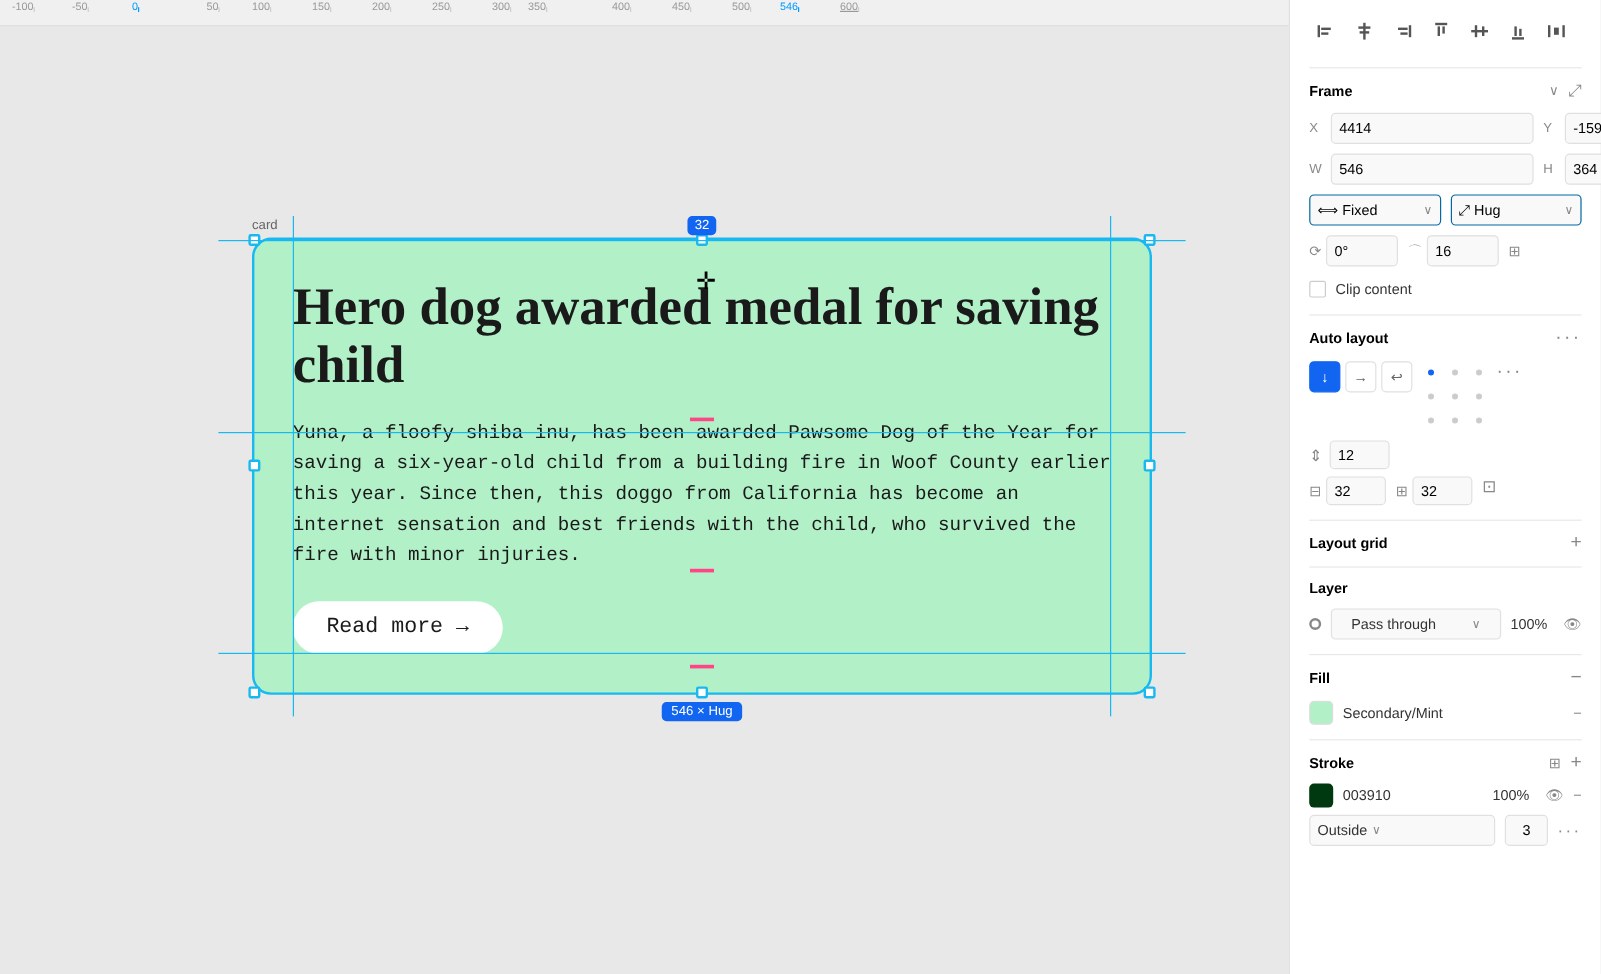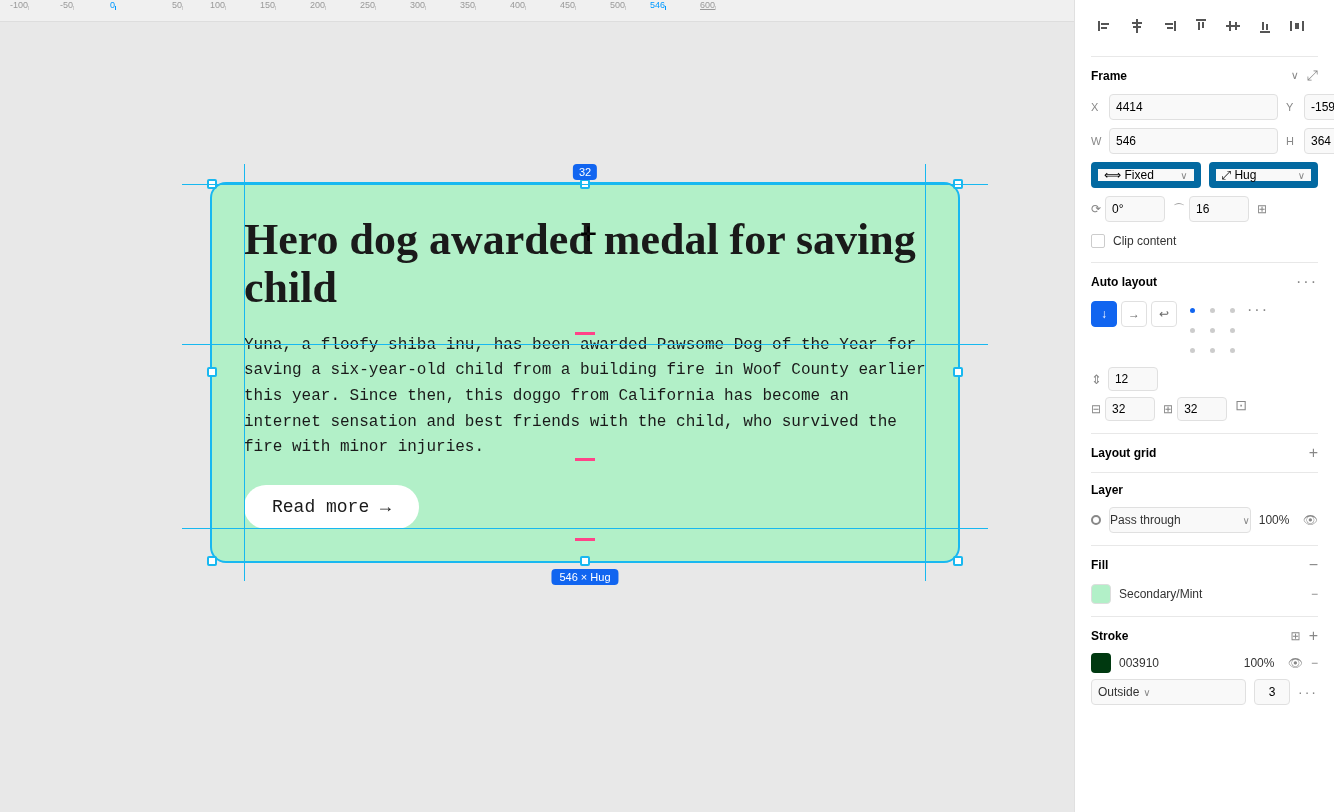--- a/index.html
+++ b/index.html
@@ -317,21 +317,21 @@
 
     
     .dropdown-row {
       display: flex;
       gap: 8px;
       margin-bottom: 8px;
     }
     .dropdown-field {
       flex: 1;
       height: 26px;
-      border: 7px solid #0369a1;
+      border: 1px solid #0369a1;
       border-radius: 4px;
       padding: 0 6px;
       font-size: 12px;
       background: #f9f9f9;
       color: #000;
       display: flex;
       align-items: center;
       justify-content: space-between;
       cursor: pointer;
     }
@@ -476,21 +476,21 @@
       width: 10px;
       height: 10px;
       border-radius: 50%;
       border: 2px solid #888;
     }
     .layer-dropdown {
       flex: 1;
       height: 26px;
       border: 1px solid #e0e0e0;
       border-radius: 4px;
-      padding: 0 0;
+      padding: 0 16px;
       font-size: 12px;
       background: #f9f9f9;
       display: flex;
       align-items: center;
       justify-content: space-between;
       cursor: pointer;
     }
     .layer-percent {
       font-size: 12px;
       color: #333;
@@ -639,21 +639,21 @@
           <span class="tick"></span>
         </span>
       <span class="ruler-mark" style="left:360px;">
           <span>250</span>
           <span class="tick"></span>
         </span>
       <span class="ruler-mark" style="left:410px;">
           <span>300</span>
           <span class="tick"></span>
         </span>
-      <span class="ruler-mark" style="left:460px;">
+      <span class="ruler-mark" style="left:440px;">
           <span>350</span>
           <span class="tick"></span>
         </span>
       <span class="ruler-mark" style="left:510px;">
           <span>400</span>
           <span class="tick"></span>
         </span>
       <span class="ruler-mark" style="left:560px;">
           <span>450</span>
           <span class="tick"></span>
@@ -670,20 +670,21 @@
           <span>600</span>
           <span class="tick"></span>
         </span>
     </div>
   </div>
 
   <div class="canvas-content">
 
     <div class="card-wrapper">
 
+      <div class="card-label">card</div>
 
       <div class="card" style="background:#b2f0c8; border:2px solid #18b8f0; position:relative;">
         
         <div class="selection-handle handle-tl"></div>
         <div class="selection-handle handle-tr"></div>
         <div class="selection-handle handle-bl"></div>
         <div class="selection-handle handle-br"></div>
         <div class="selection-handle handle-tm"></div>
         <div class="selection-handle handle-ml"></div>
         <div class="selection-handle handle-mr"></div>

